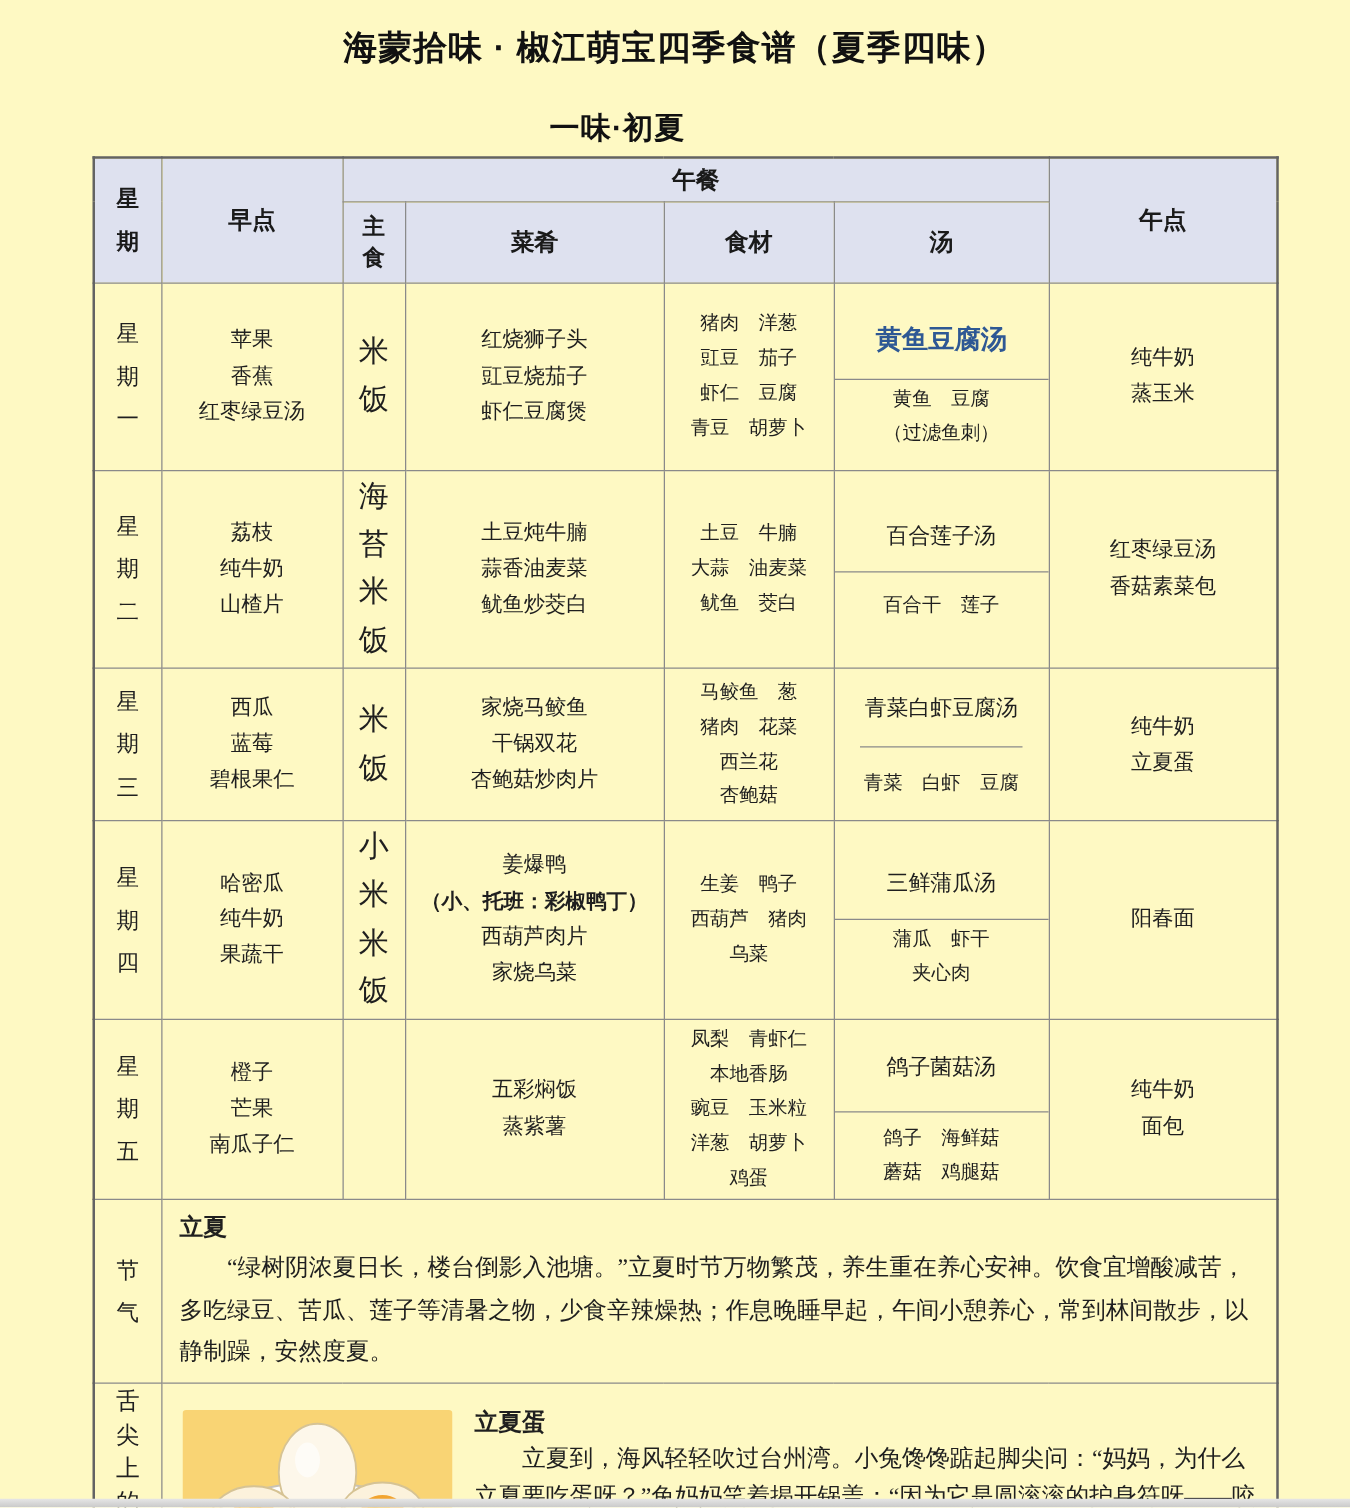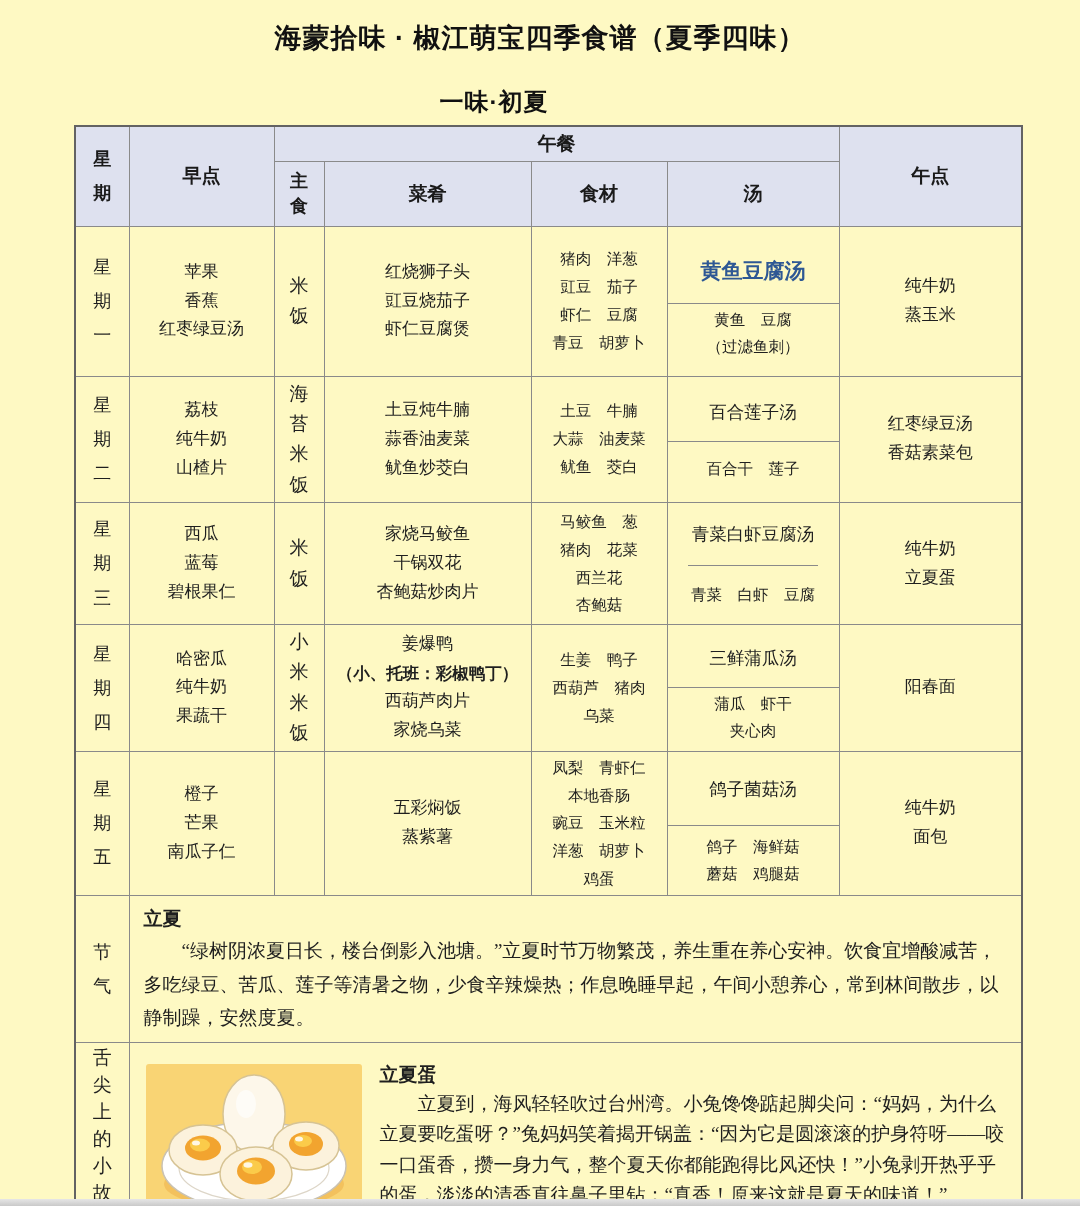--- a/index.html
+++ b/index.html
@@ -62,21 +62,21 @@
   tbody tr:nth-child(6){height:130px;}
   tbody tr:nth-child(7){height:193px;}
   .vert{
     width:1.15em;margin:0 auto;
     word-break:break-all;line-height:1.9;
     font-size:18px;
   }
   .vert-staple{
     width:1.15em;margin:0 auto;
     word-break:break-all;line-height:1.6;
-    font-size:19px;
+    font-size:24px;
   }
   .vert-story{
     width:1.15em;margin:0 auto;
     word-break:break-all;line-height:1.42;
     font-size:19px;
   }
   .ml{white-space:pre-line;line-height:1.7;font-size:17px;}
   .ing{font-size:15.5px;line-height:1.8;}
   .bold-note{
     font-family:"Liberation Sans","DejaVu Sans",sans-serif;

